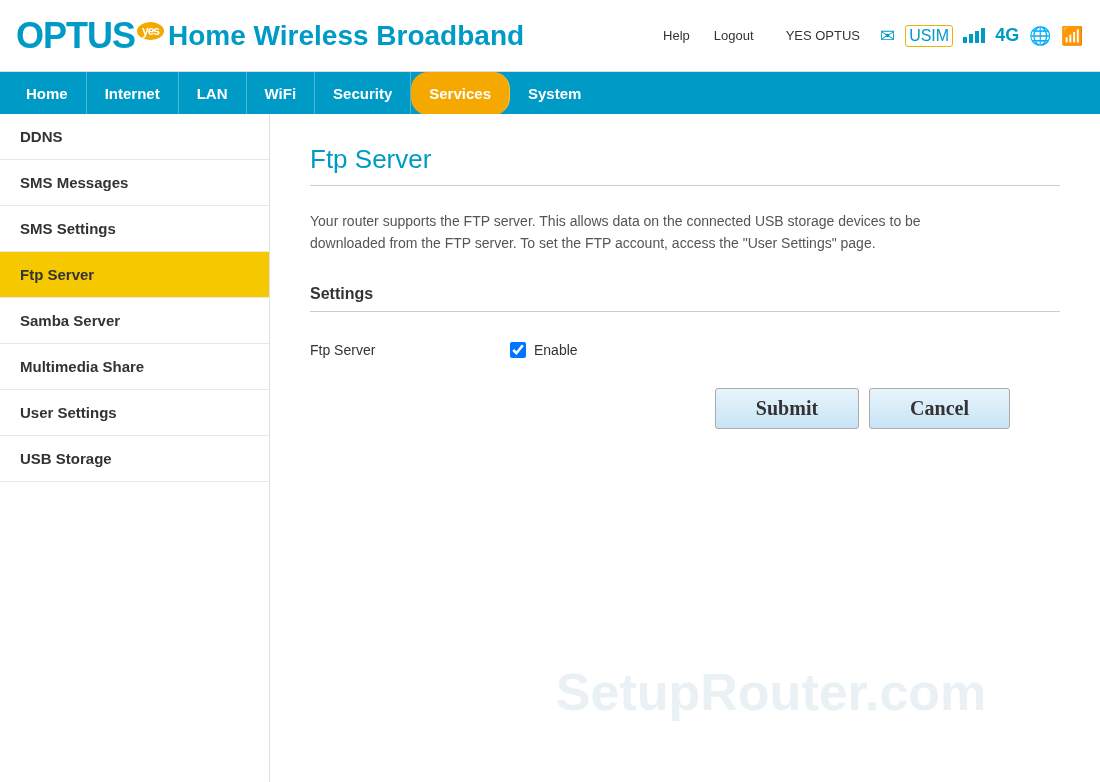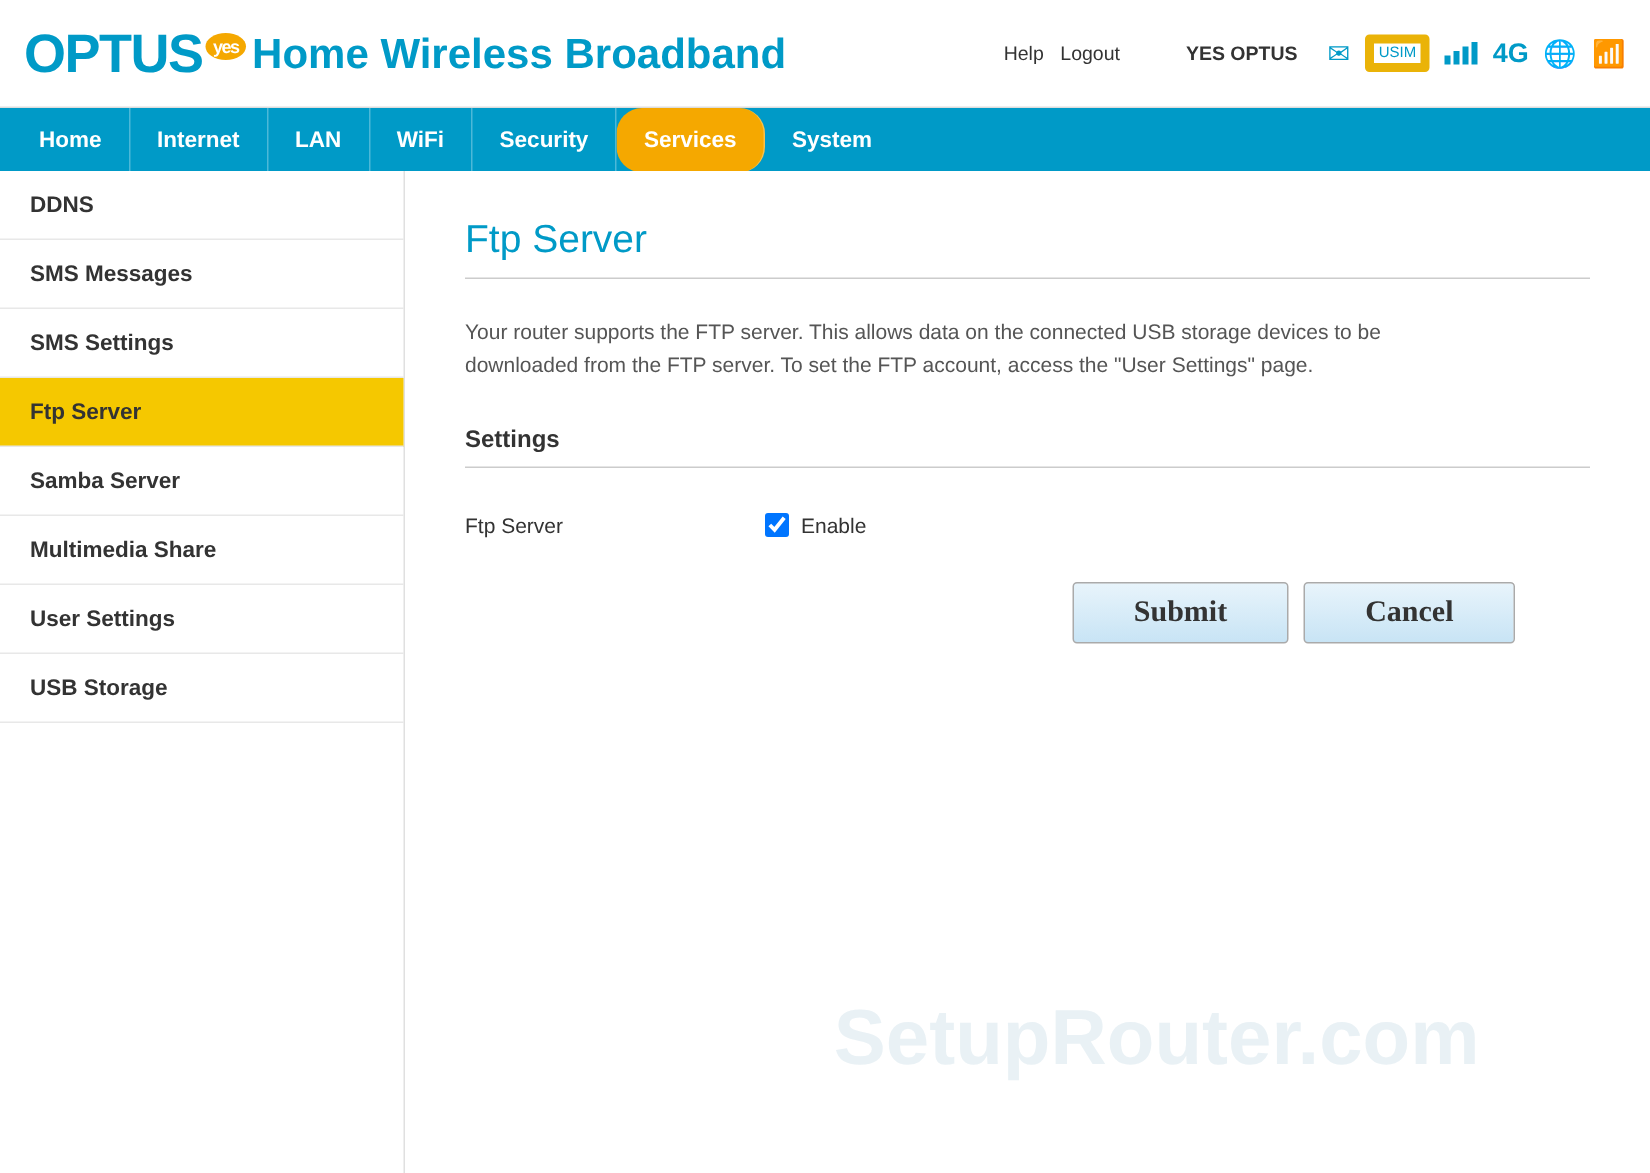--- a/index.html
+++ b/index.html
@@ -41,34 +41,34 @@
       color: #009ac7;
       margin-left: 4px;
     }
     .header-right {
       display: flex;
       align-items: center;
       gap: 12px;
     }
     .header-links {
       display: flex;
-      gap: 11px;
+      gap: 24px;
       align-items: flex-end;
       font-size: 13px;
       color: #333;
     }
     .header-links a {
       color: #333;
       text-decoration: none;
     }
     .yes-optus-label {
-      font-weight: bold;
+      font-weight: normal;
       color: #333;
       font-size: 13px;
-      margin-left: 32px;
+      margin-left: 20px;
     }
     .header-icons {
       display: flex;
       align-items: center;
       gap: 10px;
       margin-left: 8px;
     }
     .header-icon {
       color: #009ac7;
       font-size: 18px;
@@ -242,21 +242,21 @@
     <div class="logo-subtitle">Home Wireless Broadband</div>
   </div>
   <div class="header-right">
     <div class="header-links">
       <a href="#">Help</a>
       <a href="#">Logout</a>
     </div>
     <span class="yes-optus-label">YES OPTUS</span>
     <div class="header-icons">
       <span class="header-icon">✉</span>
-      <span class="header-icon" style="font-size:10px;border:6px solid #eab308;padding:1px 3px;border-radius:3px;">USIM</span>
+      <span class="header-icon" style="font-size:16px;border:1px solid #eab308;padding:1px 3px;border-radius:3px;">USIM</span>
       <span class="signal-bars">
         <span class="bar" style="height:6px;"></span>
         <span class="bar" style="height:9px;"></span>
         <span class="bar" style="height:12px;"></span>
         <span class="bar" style="height:15px;"></span>
       </span>
       <span class="header-icon" style="font-weight:bold;">4G</span>
       <span class="header-icon">🌐</span>
       <span class="header-icon">📶</span>
     </div>

